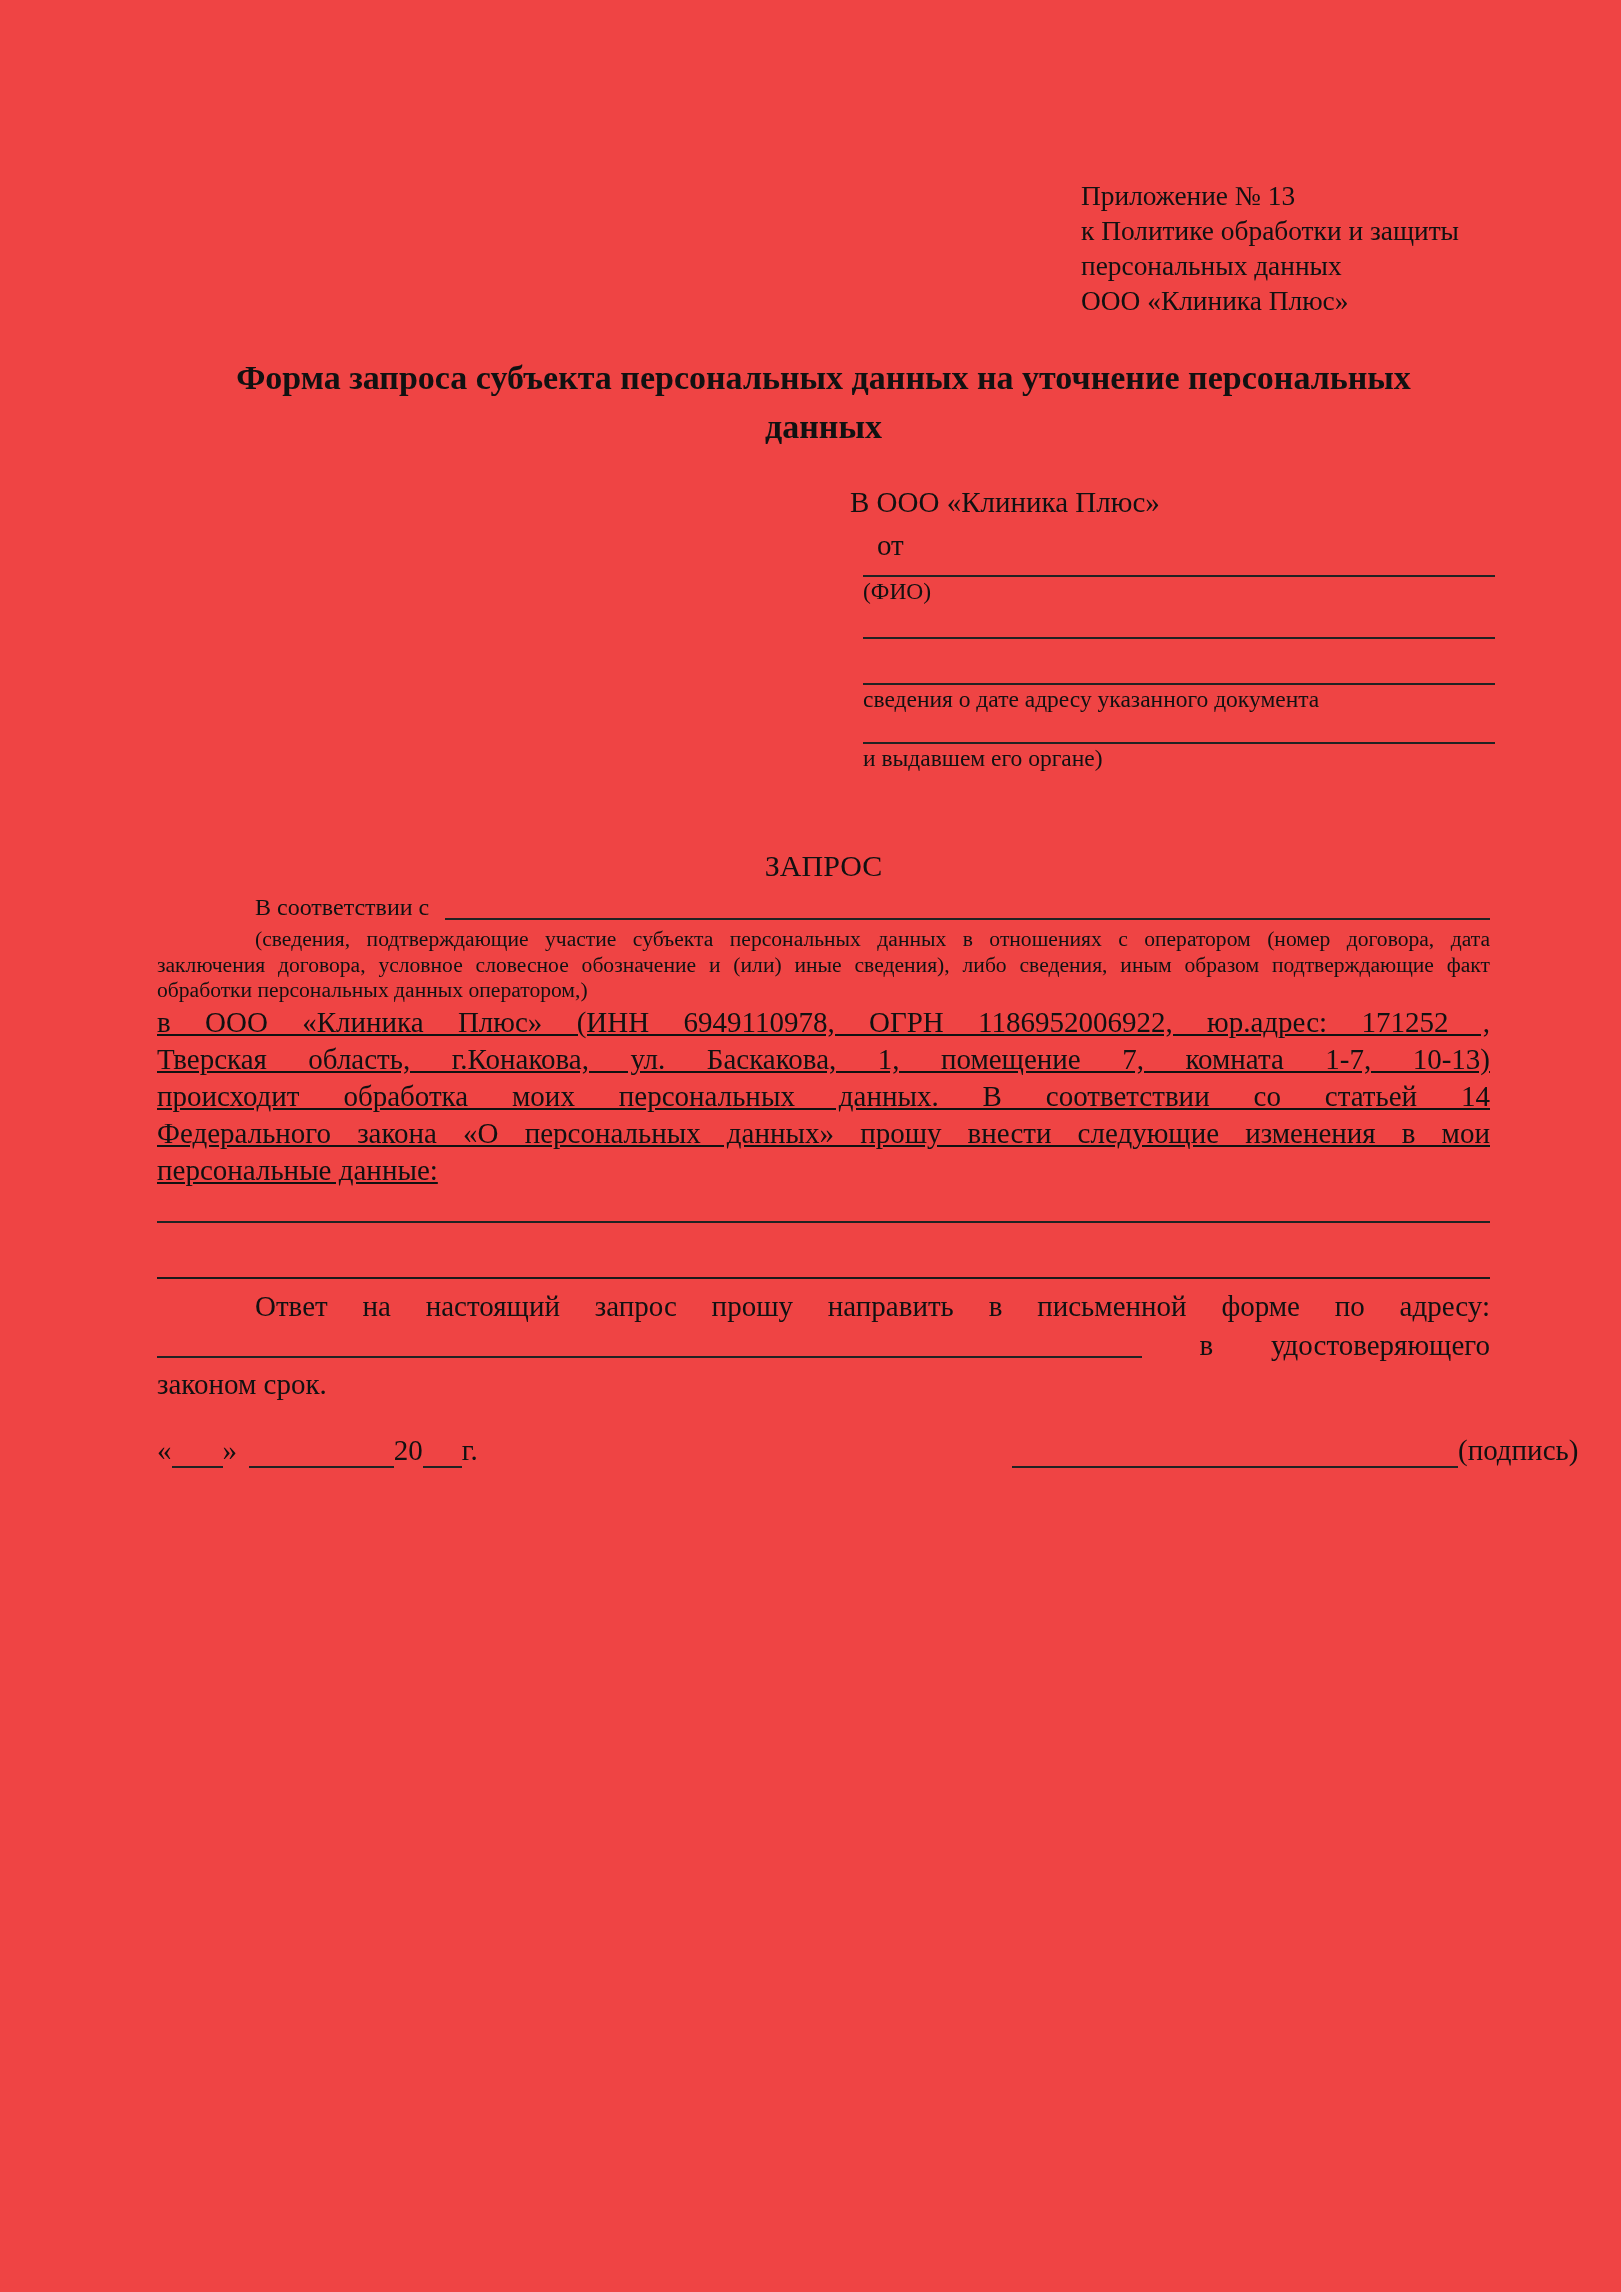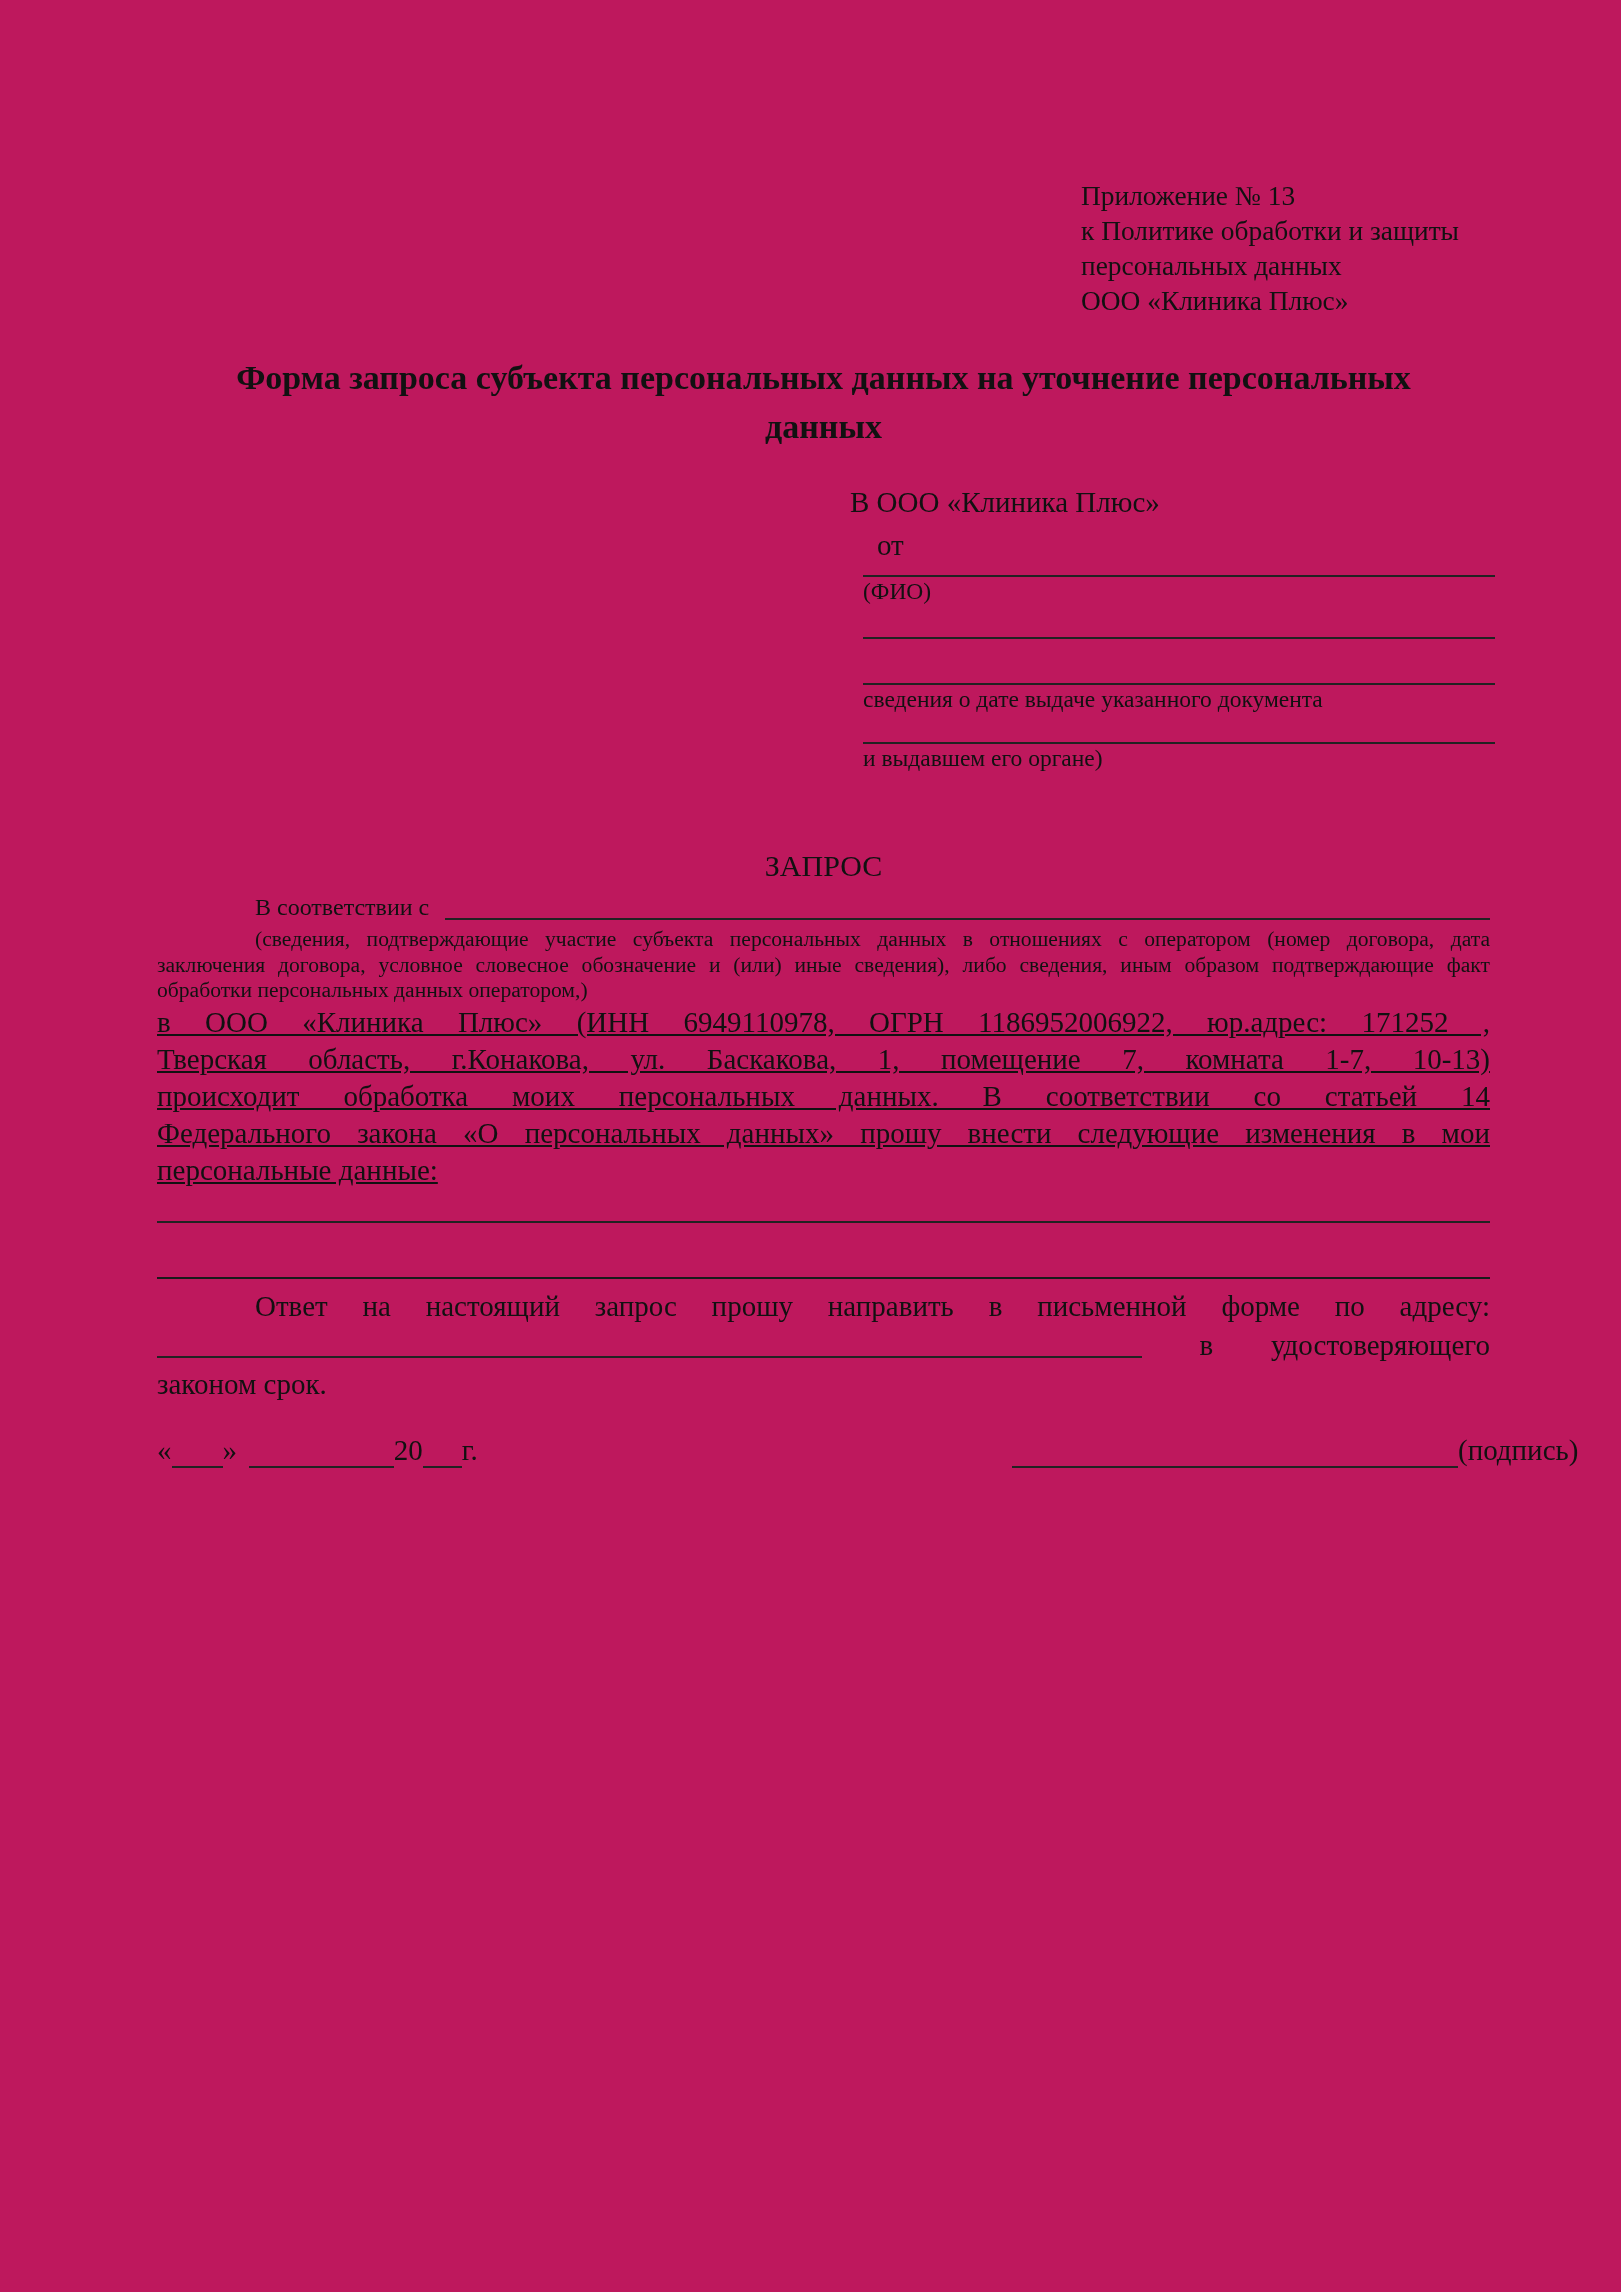--- a/index.html
+++ b/index.html
@@ -1,20 +1,20 @@
 <!DOCTYPE html>
 <html><head>
   <meta charset="utf-8">
   <style>
     html, body { margin: 0; padding: 0; background: #ffffff; }
     .page {
       position: relative;
       width: 1621px;
       height: 2293px;
-      background: #be185d;
+      background: #ef4444;
       color: #111111;
       font-family: "Liberation Serif", "DejaVu Serif", serif;
       overflow: hidden;
     }
     
     .appendix {
       position: absolute;
       left: 1081px;
       top: 179px;
       width: 470px;
@@ -171,21 +171,21 @@
   </h1>
 
   <div class="to">В ООО «Клиника Плюс»</div>
   <div class="from">от</div>
 
   <div class="fields">
     <div class="blank b1"></div>
     <div class="cap">(ФИО)</div>
     <div class="blank b2"></div>
     <div class="blank b3"></div>
-    <div class="cap">сведения о дате выдаче указанного документа</div>
+    <div class="cap">сведения о дате адресу указанного документа</div>
     <div class="blank b4"></div>
     <div class="cap">и выдавшем его органе)</div>
   </div>
 
   <div class="heading">ЗАПРОС</div>
 
   <div class="intro-row">
     <span class="intro-text">В соответствии с </span>
     <span class="fill-line"></span>
   </div>

